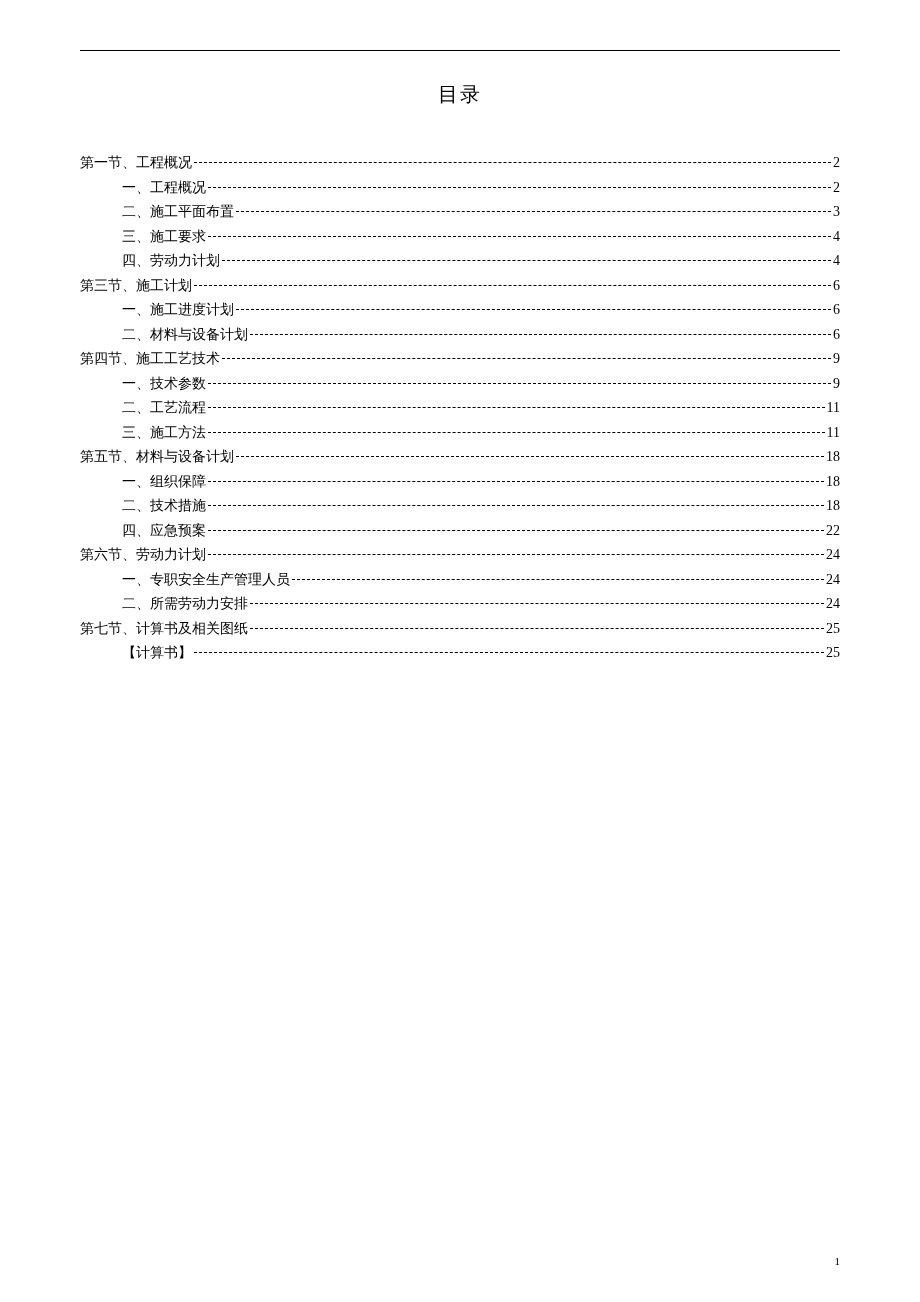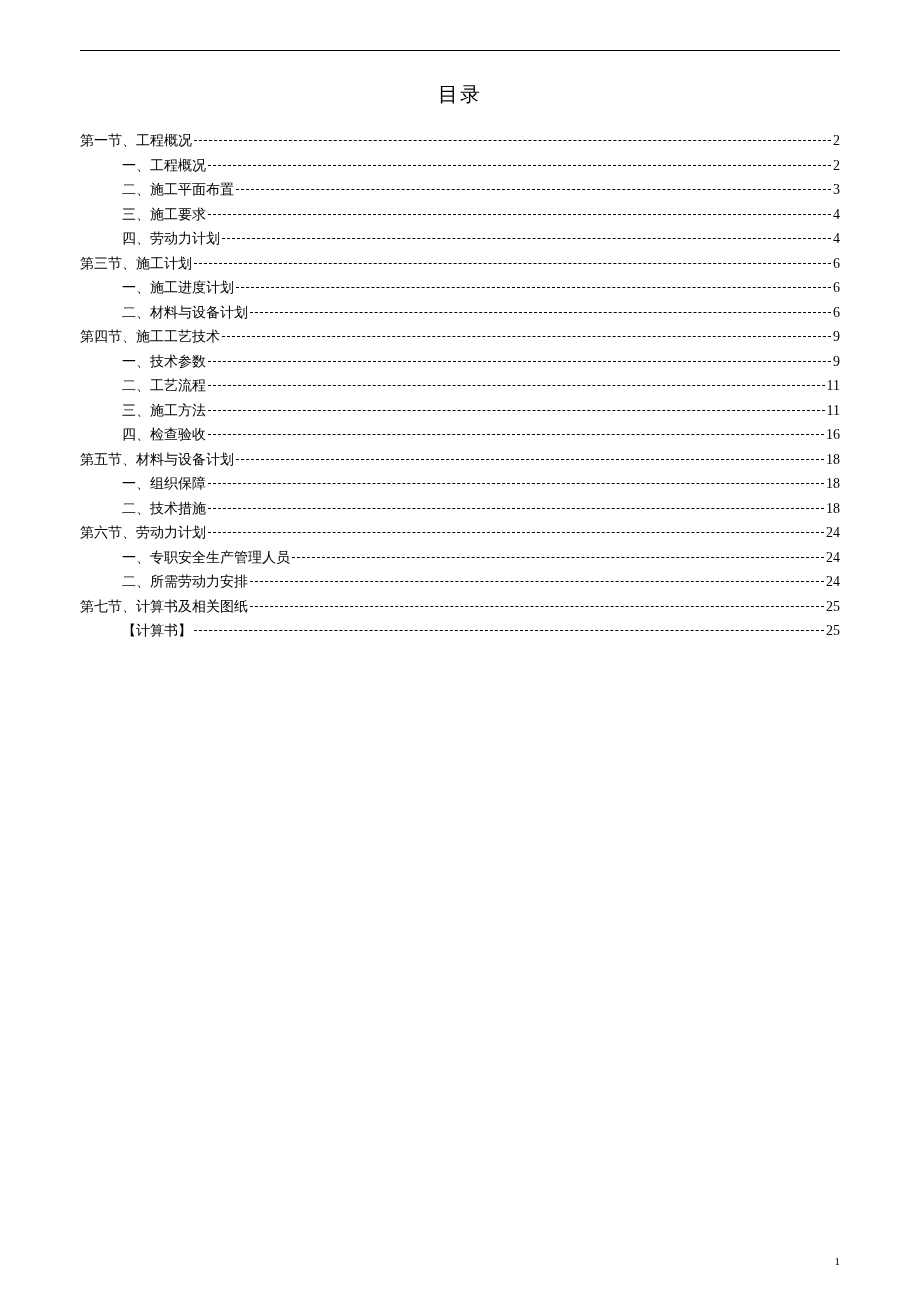--- a/index.html
+++ b/index.html
@@ -15,21 +15,21 @@
       padding: 50px 80px 40px 80px;
       position: relative;
     }
     .header-line {
       border-top: 1.5px solid #000;
       margin-bottom: 30px;
     }
     .title {
       text-align: center;
       font-size: 20px;
-      margin-bottom: 21px;
+      margin-bottom: 43px;
       letter-spacing: 2px;
     }
     .toc {
       font-size: 14px;
       line-height: 1.75;
     }
     .toc-entry {
       display: flex;
       align-items: baseline;
       white-space: nowrap;
@@ -123,39 +123,39 @@
     <div class="toc-entry level-2">
       <span class="toc-label">二、工艺流程</span>
       <span class="toc-leader"></span>
       <span class="toc-page">11</span>
     </div>
     <div class="toc-entry level-2">
       <span class="toc-label">三、施工方法</span>
       <span class="toc-leader"></span>
       <span class="toc-page">11</span>
     </div>
-    <div class="toc-entry level-2">
-      <span class="toc-label">四、检查验收</span>
-      <span class="toc-leader"></span>
-      <span class="toc-page">16</span>
-    </div>
     <div class="toc-entry level-1">
       <span class="toc-label">第五节、材料与设备计划</span>
       <span class="toc-leader"></span>
       <span class="toc-page">18</span>
     </div>
     <div class="toc-entry level-2">
       <span class="toc-label">一、组织保障</span>
       <span class="toc-leader"></span>
       <span class="toc-page">18</span>
     </div>
     <div class="toc-entry level-2">
       <span class="toc-label">二、技术措施</span>
       <span class="toc-leader"></span>
       <span class="toc-page">18</span>
+    </div>
+    <div class="toc-entry level-2">
+      <span class="toc-label">四、应急预案</span>
+      <span class="toc-leader"></span>
+      <span class="toc-page">22</span>
     </div>
     <div class="toc-entry level-1">
       <span class="toc-label">第六节、劳动力计划</span>
       <span class="toc-leader"></span>
       <span class="toc-page">24</span>
     </div>
     <div class="toc-entry level-2">
       <span class="toc-label">一、专职安全生产管理人员</span>
       <span class="toc-leader"></span>
       <span class="toc-page">24</span>

